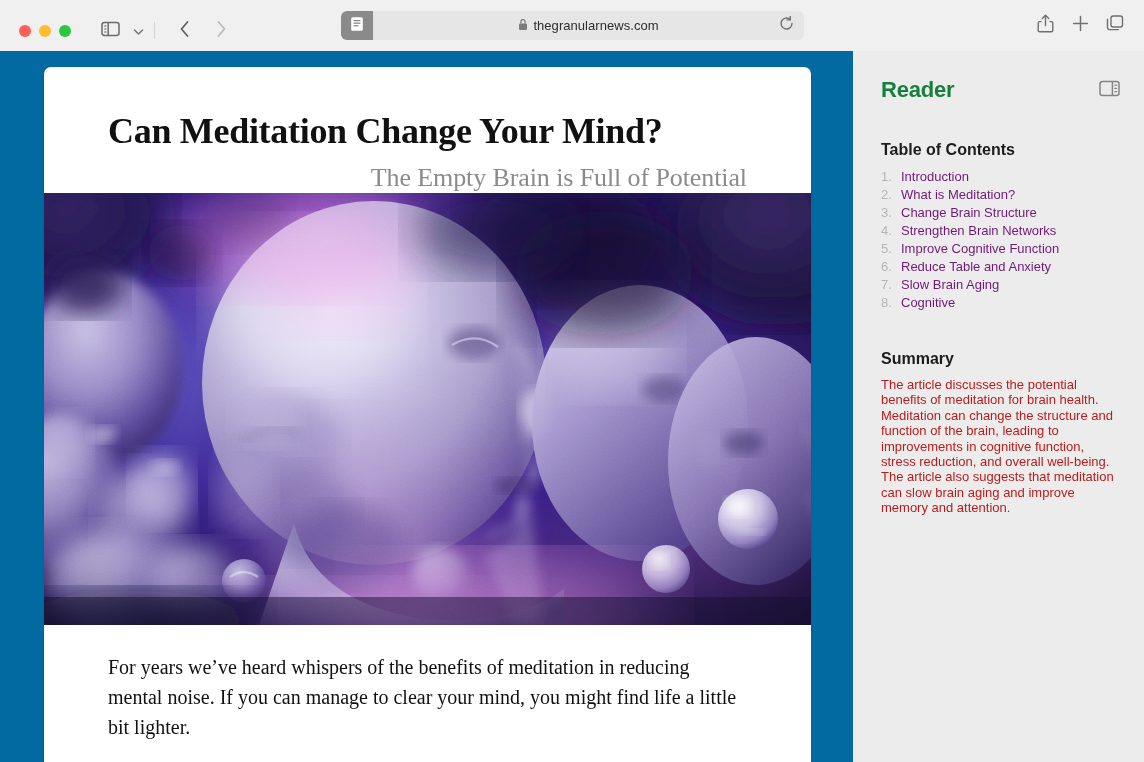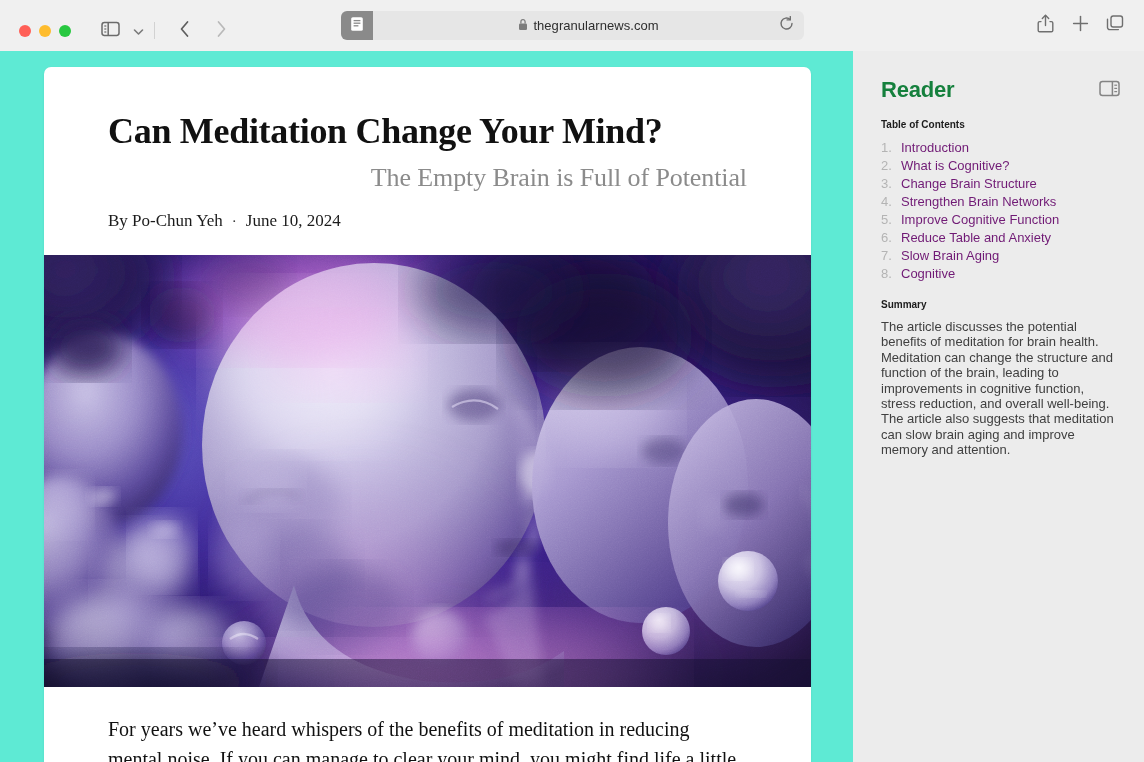--- a/index.html
+++ b/index.html
@@ -132,21 +132,21 @@
     align-items: center;
     gap: 5px;
   }
 
   
   .content {
     position: absolute;
     top: 51px; left: 0;
     width: 853px;
     height: 711px;
-    background: #5eead4;
+    background: #0369a1;
     overflow: hidden;
   }
 
   .article-card {
     position: absolute;
     left: 44px;
     top: 16px;
     width: 767px;
     background: #ffffff;
     border-radius: 7px;
@@ -219,43 +219,43 @@
     align-items: flex-start;
     justify-content: space-between;
   }
   .sb-title {
     font-size: 22px;
     font-weight: bold;
     color: #15803d;
     letter-spacing: -0.2px;
   }
   .sb-section-title {
-    font-size: 10px;
+    font-size: 16px;
     font-weight: bold;
     color: #1c1c1c;
-    margin-top: 16px;
+    margin-top: 38px;
   }
 
   .toc { margin-top: 9px; }
   .toc-item {
     display: flex;
     gap: 6px;
     font-size: 13px;
     line-height: 15.2px;
     padding: 1.4px 0;
     cursor: default;
   }
   .toc-num { color: #b4b4b4; min-width: 14px; }
   .toc-label { color: #701a75; }
 
   .summary-body {
     margin-top: 9px;
     font-size: 13px;
     line-height: 15.4px;
-    color: #404040;
+    color: #b91c1c;
     max-width: 262px;
   }
 </style>
 </head>
 <body>
 
 <div class="window">
 
   <div class="toolbar">
 
@@ -363,25 +363,20 @@
       </div>
     </div>
   </div>
 
   <div class="content">
     <div class="article-card">
 
       <div class="article-head">
         <h1 class="headline">Can Meditation Change Your Mind?</h1>
         <div class="subhead">The Empty Brain is Full of Potential</div>
-        <div class="byline">
-          <span>By Po-Chun Yeh</span>
-          <span class="dot">·</span>
-          <span>June 10, 2024</span>
-        </div>
       </div>
 
       <div class="hero">
         <svg viewBox="0 0 767 432" preserveAspectRatio="none" aria-hidden="true">
           <defs>
             <radialGradient id="gBg" cx="42%" cy="40%" r="78%">
               <stop offset="0%" stop-color="#5b37c9"></stop>
               <stop offset="45%" stop-color="#3d23a0"></stop>
               <stop offset="100%" stop-color="#140d2e"></stop>
             </radialGradient>
@@ -567,21 +562,21 @@
     </div>
 
     <div class="sb-section-title">Table of Contents</div>
     <div class="toc">
       <div class="toc-item">
         <span class="toc-num">1.</span>
         <span class="toc-label">Introduction</span>
       </div>
       <div class="toc-item">
         <span class="toc-num">2.</span>
-        <span class="toc-label">What is Cognitive?</span>
+        <span class="toc-label">What is Meditation?</span>
       </div>
       <div class="toc-item">
         <span class="toc-num">3.</span>
         <span class="toc-label">Change Brain Structure</span>
       </div>
       <div class="toc-item">
         <span class="toc-num">4.</span>
         <span class="toc-label">Strengthen Brain Networks</span>
       </div>
       <div class="toc-item">

